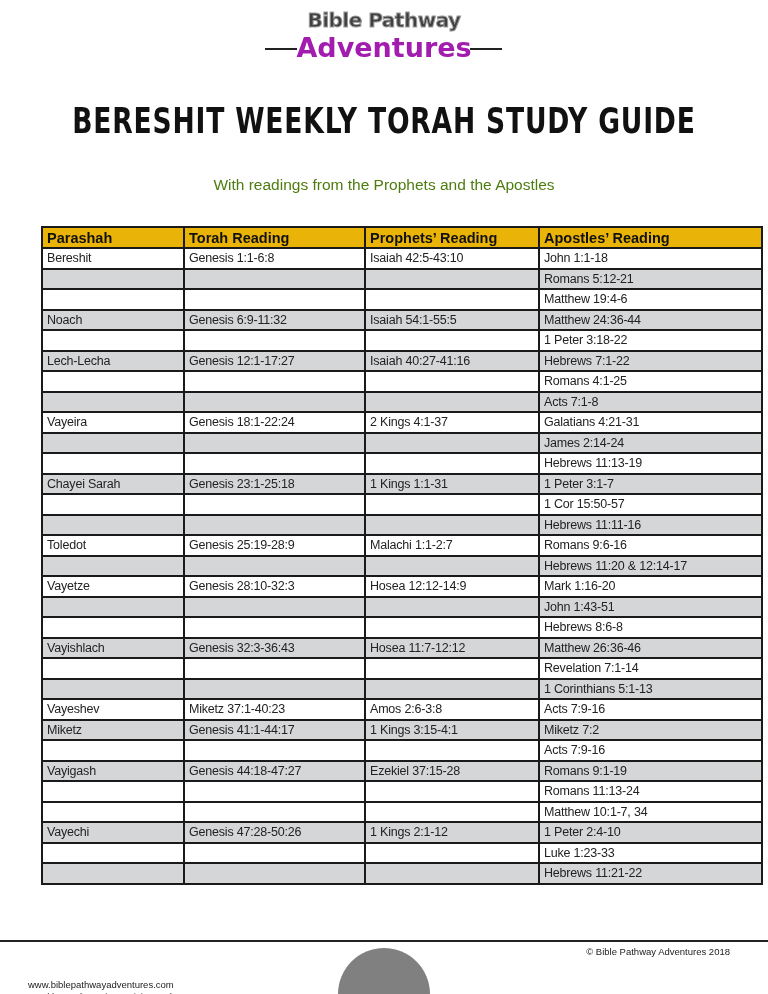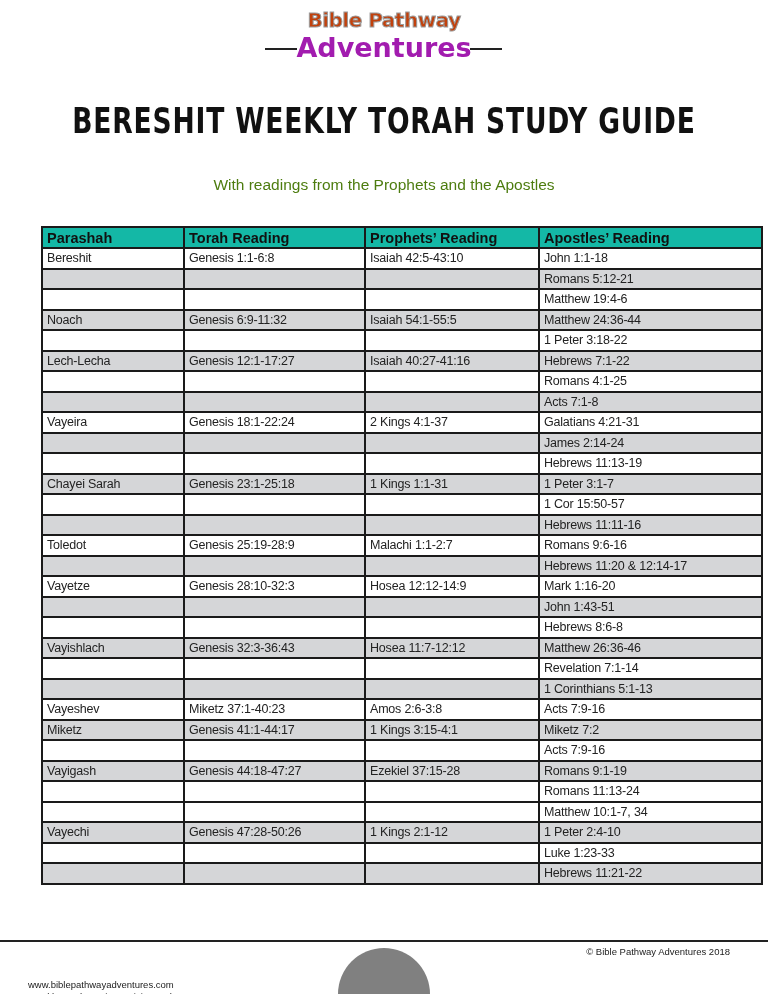--- a/index.html
+++ b/index.html
@@ -1,27 +1,27 @@
 <!DOCTYPE html>
 <html><head>
 <meta charset="utf-8">
 <style>
   html, body { margin: 0; padding: 0; background: #ffffff; }
   body { width: 768px; height: 994px; position: relative; overflow: hidden; font-family: "Liberation Sans", sans-serif; color: #1a1a1a; }
   .logo { position: absolute; left: 0; top: 0; width: 768px; height: 76px; }
   .logo-line { position: absolute; top: 48px; height: 2px; background: #222; width: 32px; }
   .logo-line.l { left: 265px; }
   .logo-line.r { left: 470px; }
-  .logo-top { position: absolute; top: 8px; left: 0; width: 768px; text-align: center; font-family: "DejaVu Sans", sans-serif; font-size: 20px; font-weight: bold; color: #c2410c; -webkit-text-stroke: 1px #9a9a9a; letter-spacing: -0.5px; }
+  .logo-top { position: absolute; top: 8px; left: 0; width: 768px; text-align: center; font-family: "DejaVu Sans", sans-serif; font-size: 20px; font-weight: bold; color: #404040; -webkit-text-stroke: 1px #9a9a9a; letter-spacing: -0.5px; }
   .logo-bottom { position: absolute; top: 32px; left: 0; width: 768px; text-align: center; font-family: "DejaVu Sans", sans-serif; font-size: 27px; font-weight: bold; color: #a21caf; letter-spacing: 0px; }
   .title { position: absolute; top: 100px; left: 0; width: 768px; text-align: center; font-family: "DejaVu Sans Condensed", "DejaVu Sans", sans-serif; font-size: 36px; font-weight: bold; letter-spacing: 1px; color: #111; transform: scaleX(0.82); transform-origin: center; }
   .subtitle { position: absolute; top: 176px; left: 0; width: 768px; text-align: center; font-size: 15.5px; color: #4d7c0f; }
   table.guide { position: absolute; left: 41px; top: 226px; width: 720px; border-collapse: collapse; table-layout: fixed; }
   table.guide th, table.guide td { border: 2px solid #1a1a1a; padding: 0 0 0 4px; text-align: left; white-space: nowrap; overflow: hidden; font-family: "Liberation Sans", sans-serif; }
-  table.guide th { height: 19px; font-size: 14.5px; font-weight: bold; color: #111; background: #14b8a6; }
+  table.guide th { height: 19px; font-size: 14.5px; font-weight: bold; color: #111; background: #eab308; }
   table.guide td { height: 18.5px; font-size: 12.5px; color: #222; letter-spacing: -0.2px; }
   table.guide tr.shade td { background: #d5d6d8; }
   col.c1 { width: 142px; } col.c2 { width: 181px; } col.c3 { width: 174px; } col.c4 { width: 223px; }
   .footer-rule { position: absolute; left: 0; top: 940px; width: 768px; height: 2px; background: #222; }
   .footer-left { position: absolute; left: 28px; top: 946px; font-size: 9.5px; line-height: 12px; color: #222; margin-top: 33px; }
   .footer-right { position: absolute; right: 38px; top: 946px; font-size: 9.5px; color: #222; }
   .page-badge { position: absolute; left: 338px; top: 948px; width: 92px; height: 80px; background: #808080; border-radius: 46px 46px 0 0; }
   .page-num { position: absolute; left: 338px; top: 958px; width: 92px; text-align: center; font-size: 12px; font-weight: bold; color: #fff; margin-top: 45px; }
 </style>
 </head>

